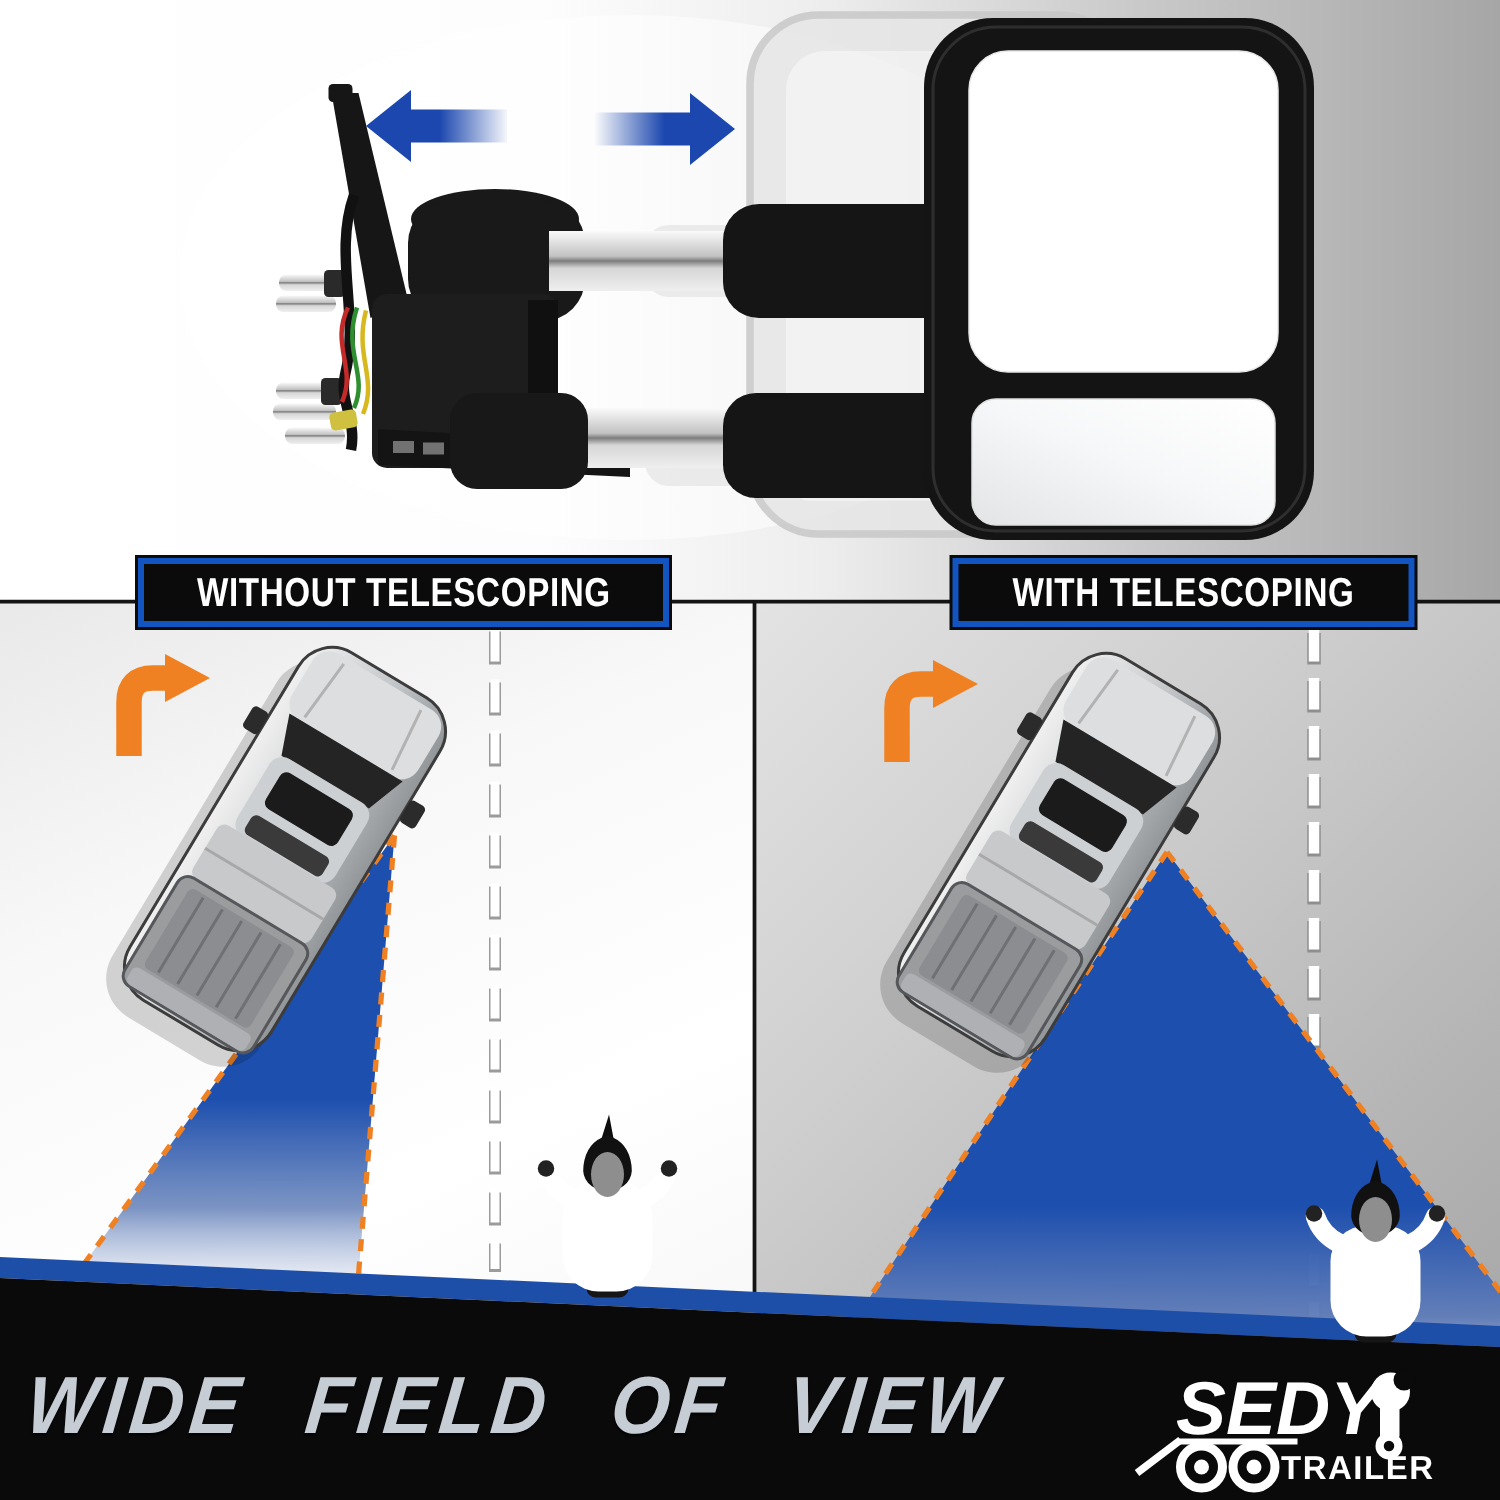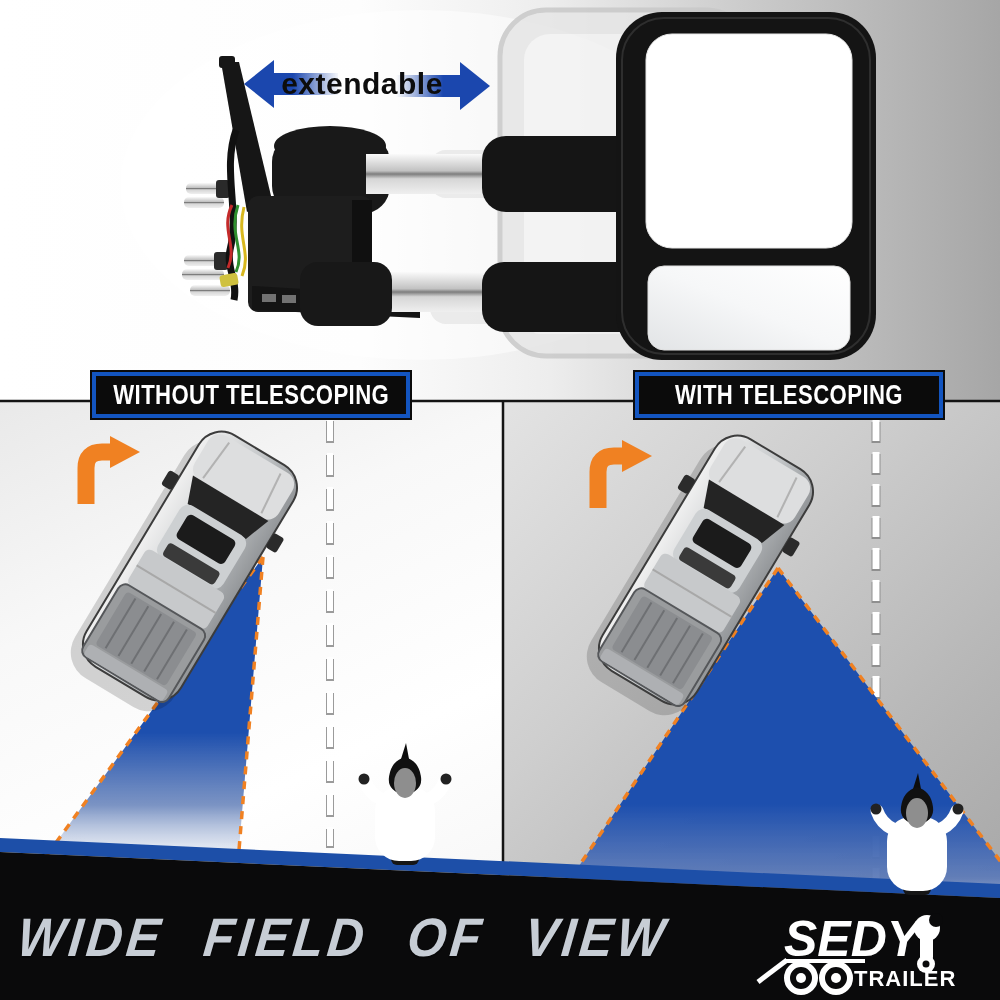--- a/index.html
+++ b/index.html
@@ -33,21 +33,21 @@
   .title-box{
     position:absolute;top:372px;height:46px;background:#0b0b0b;
     border:4px solid #1355c0;box-shadow:0 0 0 2px #0b0b0b;
     display:flex;align-items:center;justify-content:center;box-sizing:border-box;
     z-index:5;
   }
   .title-box .txt{
     color:#ffffff;font-weight:bold;font-size:27px;white-space:nowrap;
     transform:scaleX(0.82);letter-spacing:0.5px;
   }
-  .title-box.left{left:92px;width:318px;}
+  .title-box.left{left:92px;width:354px;}
   .title-box.right{left:635px;width:308px;}
   
   .banner-headline{
     position:absolute;left:18px;top:906px;width:740px;z-index:6;
     font-size:54px;font-weight:bold;font-style:italic;
     letter-spacing:4px;word-spacing:24px;white-space:nowrap;
     color:#c7cdd5;transform:skewX(-6deg) scaleX(0.93);transform-origin:left center;
     text-shadow:0 2px 1px rgba(0,0,0,0.45);
   }
 </style>
@@ -251,21 +251,20 @@
         <line x1="27" y1="53" x2="107" y2="53" stroke="#ffffff" stroke-width="4"></line>
         <circle cx="43" cy="70" r="14" fill="#0a0a0b" stroke="#ffffff" stroke-width="6"></circle>
         <circle cx="43" cy="70" r="5" fill="#ffffff"></circle>
         <circle cx="78" cy="70" r="14" fill="#0a0a0b" stroke="#ffffff" stroke-width="6"></circle>
         <circle cx="78" cy="70" r="5" fill="#ffffff"></circle>
       </g>
       <text x="96" y="78" font-family="Liberation Sans, sans-serif" font-size="22" font-weight="bold" fill="#ffffff" letter-spacing="1">TRAILER</text>
     </g>
   </svg>
 
-  <div class="extendable-label">extendable</div>
 
   <div class="title-box left">
     <span class="txt">WITHOUT TELESCOPING</span>
   </div>
   <div class="title-box right">
     <span class="txt">WITH TELESCOPING</span>
   </div>
 
   <div class="banner-headline">WIDE FIELD OF VIEW</div>
 

